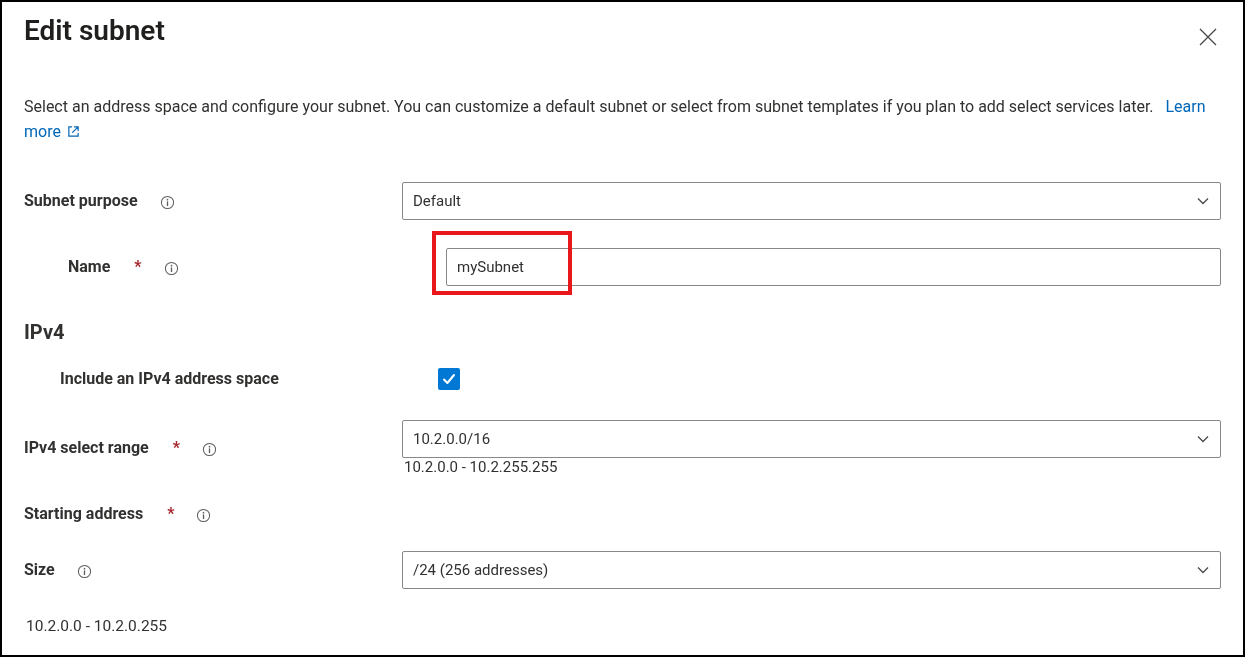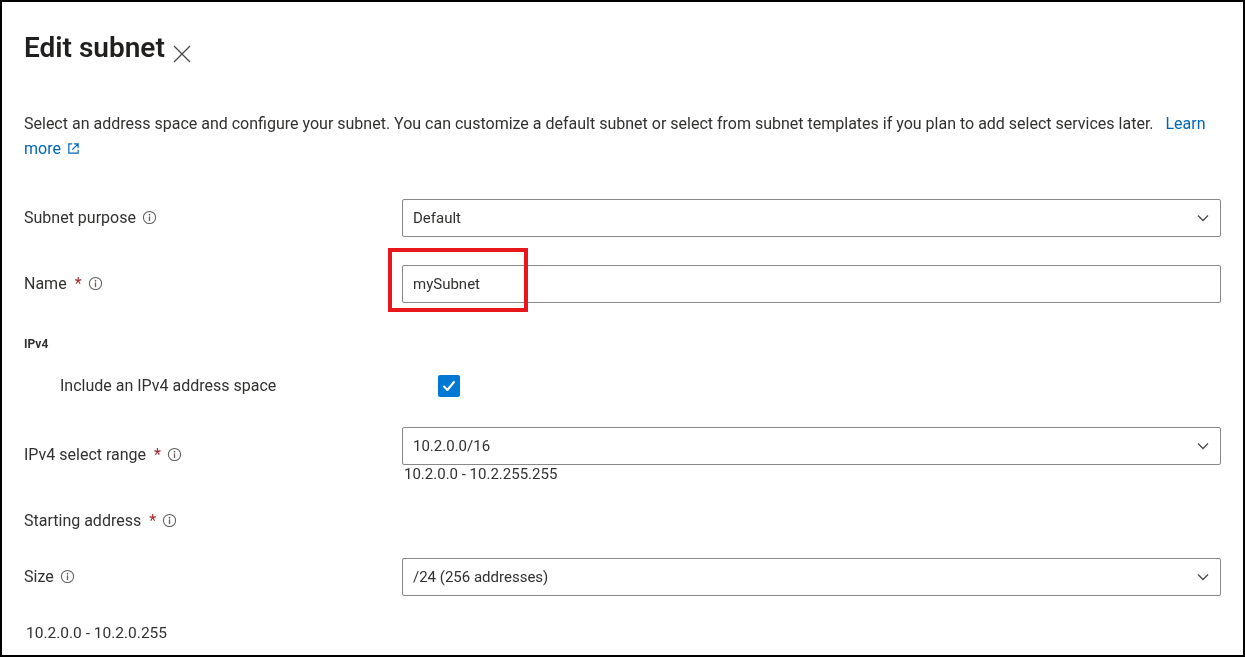--- a/index.html
+++ b/index.html
@@ -12,22 +12,22 @@
   }
   .panel {
     width: 1245px;
     height: 657px;
     border: 2px solid #000;
     padding: 12px 22px 22px 22px;
     position: relative;
   }
   .header-row {
     display: flex;
+    justify-content: space-between;
     align-items: flex-start;
-    margin-top: 17px;
   }
   .title {
     font-size: 28px;
     font-weight: 600;
     color: #201f1e;
     margin-bottom: 48px;
   }
   .close-btn {
     background: none;
     border: none;
@@ -55,22 +55,23 @@
     align-items: center;
     margin-bottom: 28px;
   }
   .form-row.tight { margin-bottom: 6px; }
   .label-col {
     width: 378px;
     flex: 0 0 378px;
     font-size: 16px;
     color: #323130;
     display: flex;
-    align-items: center;
-    gap: 6px;
+    align-items: flex-end;
+    gap: 22px;
+    font-weight: bold;
   }
   .field-col {
     flex: 1;
     position: relative;
   }
   .required { color: #a4262c; margin-left: 2px; }
   .info-icon {
     display: inline-flex;
     align-items: center;
     justify-content: center;
@@ -94,21 +95,21 @@
   }
   .text-input { cursor: text; }
   .select .chevron svg { display: block; }
   .under-text {
     font-size: 15px;
     color: #323130;
     margin-top: 0;
     padding-left: 2px;
   }
   .section-heading {
-    font-size: 12px;
+    font-size: 20px;
     font-weight: 700;
     margin-bottom: 24px;
     margin-top: 4px;
   }
   .checkbox {
     width: 22px;
     height: 22px;
     background: #0078d4;
     border-radius: 2px;
     display: inline-flex;
@@ -172,21 +173,21 @@
         <span>Default</span>
         <span class="chevron">
           <svg width="14" height="14" viewBox="0 0 14 14">
               <path d="M2 4.5 L7 9.5 L12 4.5" stroke="#494949" stroke-width="1.3" fill="none"></path>
             </svg>
         </span>
       </div>
     </div>
   </div>
 
-  <div class="form-row" style="margin-bottom:34px; position:relative;">
+  <div class="form-row" style="margin-bottom:34px; position:relative;margin-left:44px;">
     <div class="label-col">
       <span>Name</span>
       <span class="required">*</span>
       <span class="info-icon">
         <svg width="15" height="15" viewBox="0 0 16 16">
             <circle cx="8" cy="8" r="6.5" stroke="#605e5c" stroke-width="1.1" fill="none"></circle>
             <circle cx="8" cy="5" r="0.9" fill="#605e5c"></circle>
             <rect x="7.3" y="6.8" width="1.4" height="5" fill="#605e5c"></rect>
           </svg>
       </span>

